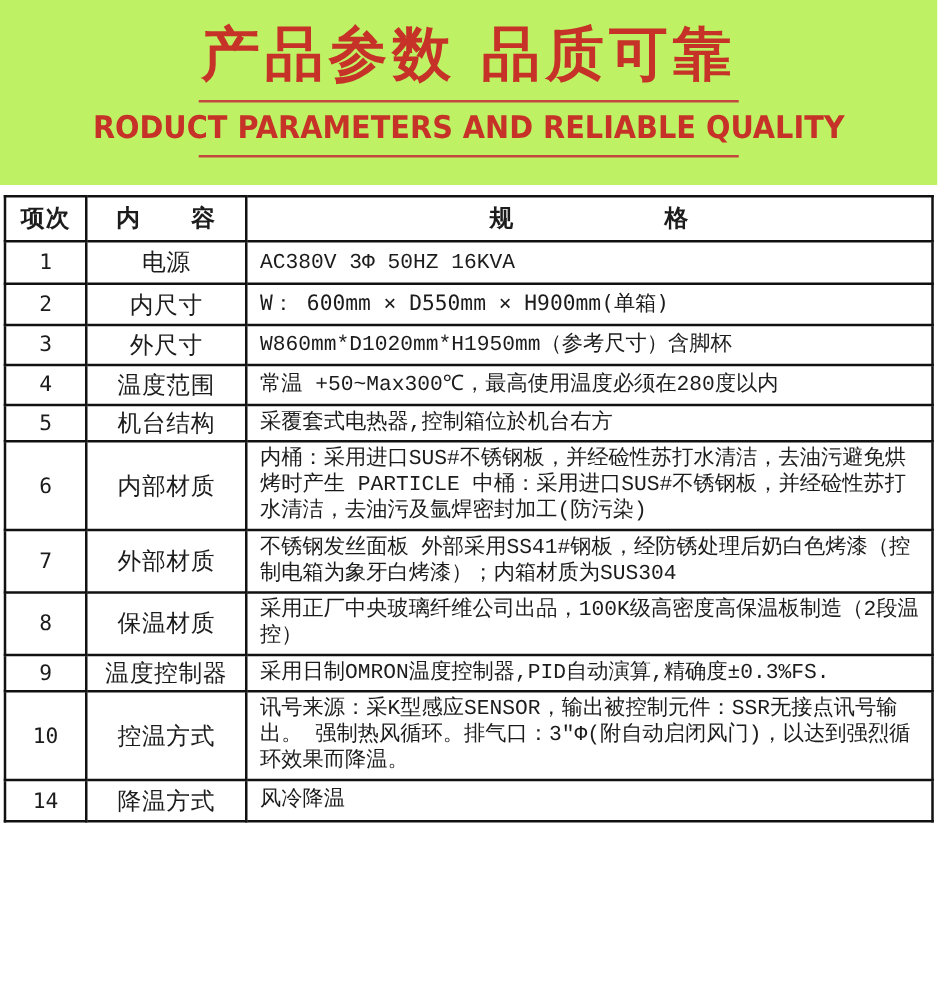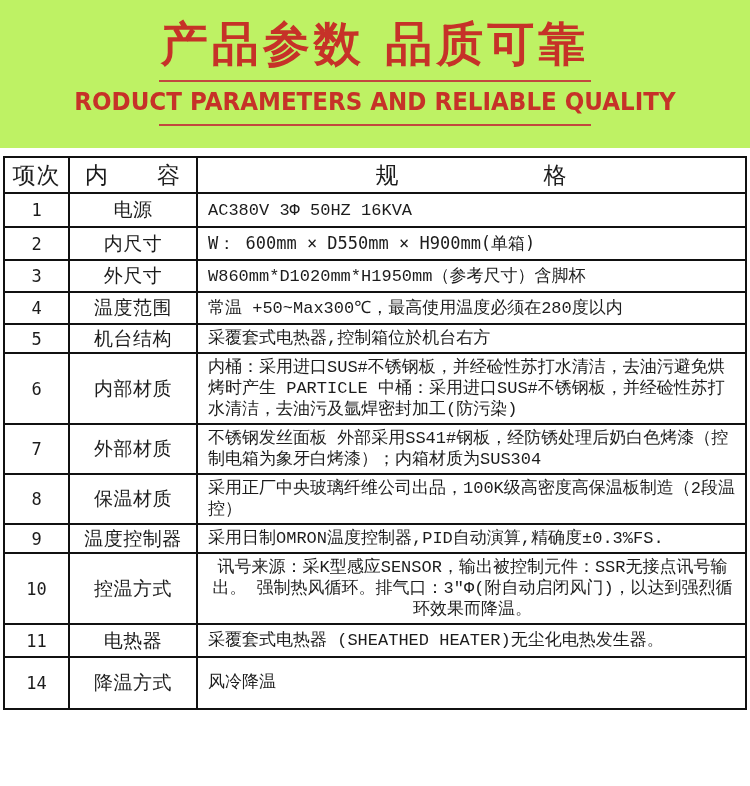--- a/index.html
+++ b/index.html
@@ -58,23 +58,24 @@
     border: 2px solid #111111;
     font-weight: 400;
     vertical-align: middle;
   }
   .col-no   { width: 65px; }
   .col-name { width: 128px; }
   .col-spec { width: auto; }
 
   .spec-table th {
     height: 36px;
-    font-size: 23px;
+    font-size: 19px;
     text-align: center;
     letter-spacing: 1px;
+    font-weight: bold;
   }
   td.c-no {
     text-align: center;
     font-size: 17px;
     font-family: "DejaVu Sans Mono", "Liberation Mono", monospace;
   }
   td.c-name {
     text-align: center;
     font-size: 19px;
     letter-spacing: 0.5px;
@@ -93,21 +94,21 @@
   tbody tr:nth-child(1)  td { height: 34px; }
   tbody tr:nth-child(2)  td { height: 33px; }
   tbody tr:nth-child(2)  td.c-spec { font-size: 17px; font-family: "DejaVu Sans Mono", "Liberation Mono", monospace; }
   tbody tr:nth-child(3)  td { height: 32px; }
   tbody tr:nth-child(4)  td { height: 32px; }
   tbody tr:nth-child(5)  td { height: 29px; }
   tbody tr:nth-child(6)  td { height: 60px; }
   tbody tr:nth-child(7)  td { height: 48px; }
   tbody tr:nth-child(8)  td { height: 26px; }
   tbody tr:nth-child(9)  td { height: 29px; }
-  tbody tr:nth-child(10) td { height: 45px; text-align: center; }
+  tbody tr:nth-child(10) td { height: 45px; }
   tbody tr:nth-child(11) td { height: 33px; }
   tbody tr:nth-child(12) td { height: 52px; }
   tbody tr:nth-child(12) td.c-spec { line-height: 30px; }
   tbody tr:nth-child(13) td { height: 35px; }
   tbody tr:nth-child(14) td { height: 29px; }
   tbody tr:nth-child(15) td { height: 58px; }
   tbody tr:nth-child(15) td.c-spec { line-height: 30px; }
 </style>
 </head>
 <body>
@@ -187,25 +188,20 @@
     <td class="c-name">温度控制器</td>
     <td class="c-spec">采用日制OMRON温度控制器,PID自动演算,精确度±0.3%FS.</td>
   </tr>
 
   <tr>
     <td class="c-no">10</td>
     <td class="c-name">控温方式</td>
     <td class="c-spec">讯号来源：采K型感应SENSOR，输出被控制元件：SSR无接点讯号输出。 强制热风循环。排气口：3″Φ(附自动启闭风门)，以达到强烈循环效果而降温。</td>
   </tr>
 
-  <tr>
-    <td class="c-no">11</td>
-    <td class="c-name">电热器</td>
-    <td class="c-spec">采覆套式电热器 (SHEATHED HEATER)无尘化电热发生器。</td>
-  </tr>
 
 
 
   <tr>
     <td class="c-no">14</td>
     <td class="c-name">降温方式</td>
     <td class="c-spec">风冷降温</td>
   </tr>
 
 </tbody>

